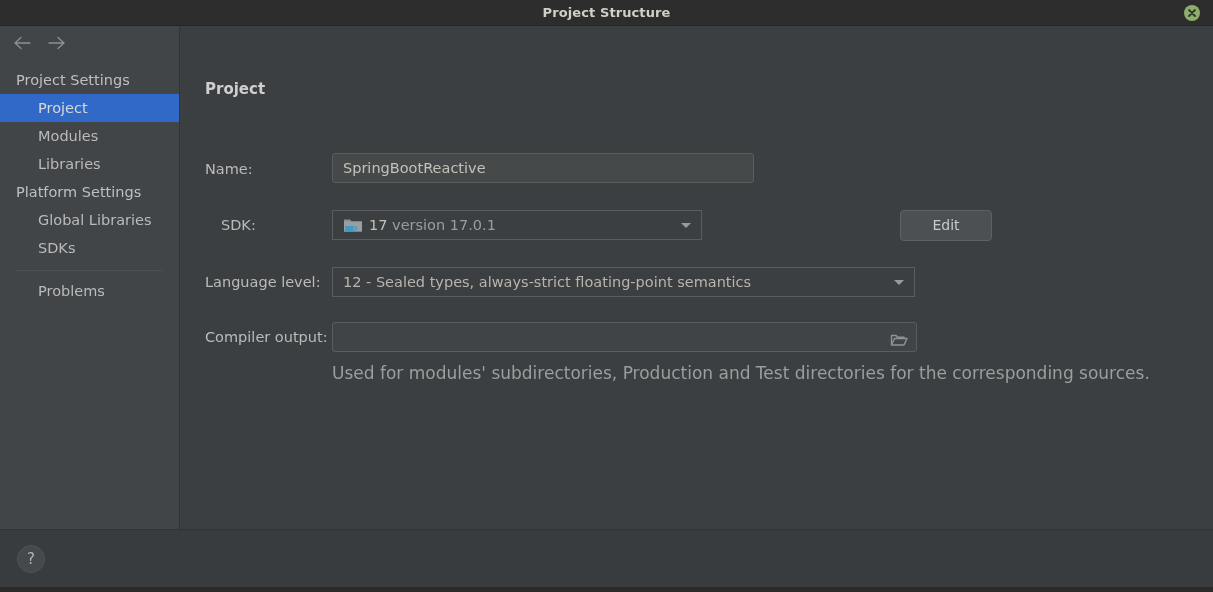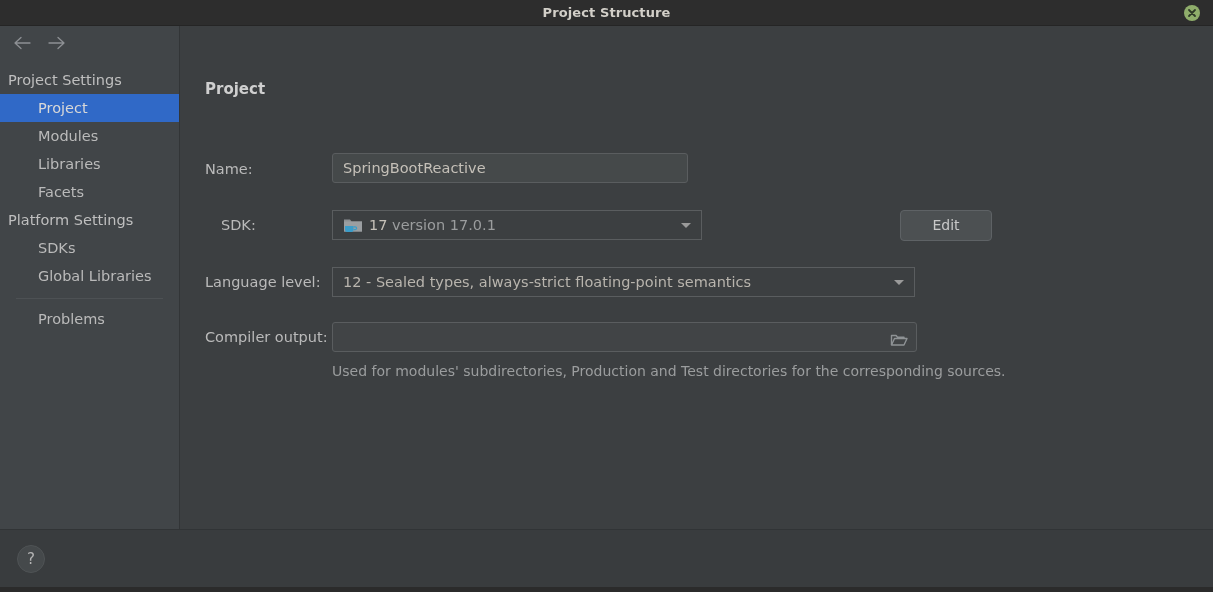--- a/index.html
+++ b/index.html
@@ -74,21 +74,21 @@
   .nav-arrow svg { display: block; margin: 5px auto 0; }
 
   .side-list {
     position: absolute;
     left: 0; top: 40px;
     width: 179px;
   }
   .side-group {
     height: 28px;
     line-height: 28px;
-    padding-left: 8px;
+    padding-left: 16px;
     font-size: 14.5px;
     color: #bfbfbf;
     white-space: nowrap;
   }
   .side-item {
     height: 28px;
     line-height: 28px;
     padding-left: 38px;
     font-size: 14.5px;
     color: #bababa;
@@ -214,21 +214,21 @@
 
   .folder-browse {
     position: absolute;
     right: 8px; top: 6px;
     width: 18px; height: 16px;
     cursor: pointer;
   }
 
   .hint {
     position: absolute;
-    font-size: 14px;
+    font-size: 17px;
     color: #9b9d9e;
     white-space: nowrap;
   }
 
   
   .footer {
     position: absolute;
     left: 0; top: 529px;
     width: 1213px; height: 58px;
     background: #393c3e;
@@ -282,38 +282,37 @@
           <path d="M2 7 L17 7 M11 1.5 L17 7 L11 12.5" stroke="#8d9094" stroke-width="1.3" fill="none" stroke-linecap="round" stroke-linejoin="round"></path>
         </svg>
       </div>
     </div>
 
     <div class="side-list">
       <div class="side-group">Project Settings</div>
       <div class="side-item selected">Project</div>
       <div class="side-item">Modules</div>
       <div class="side-item">Libraries</div>
-      <div class="side-item">Facets</div>
 
       <div class="side-group">Platform Settings</div>
+      <div class="side-item">Global Libraries</div>
       <div class="side-item">SDKs</div>
-      <div class="side-item">Global Libraries</div>
 
       <div class="side-sep"></div>
 
       <div class="side-item">Problems</div>
     </div>
   </div>
 
   <div class="main">
 
     <div class="page-title">Project</div>
 
     <div class="field-label" style="left:25px; top:135px;">Name:</div>
-    <div class="text-input" style="left:152px; top:127px; width:356px; height:30px;" placeholder="">SpringBootReactive</div>
+    <div class="text-input" style="left:152px; top:127px; width:422px; height:30px;" placeholder="">SpringBootReactive</div>
 
     <div class="field-label" style="left:41px; top:191px;">SDK:</div>
     <div class="combo" style="left:152px; top:184px; width:370px; height:30px;">
       <span class="sdk-icon">
         <svg width="20" height="18" viewBox="0 0 20 18">
           <path d="M1 3.5 h6 l1.6 2 H19 v10 H1 Z" fill="#8c9093"></path>
           <path d="M1 5.5 h18 v10 H1 Z" fill="#9a9ea1"></path>
           <path d="M2 10 h8.5 v4 a2 2 0 0 1 -2 2 H4 a2 2 0 0 1 -2 -2 Z" fill="#3a9cc9"></path>
           <path d="M10.6 10.8 h1.6 a1.4 1.4 0 0 1 0 2.8 h-1.6" fill="none" stroke="#3a9cc9" stroke-width="1.2"></path>
         </svg>

